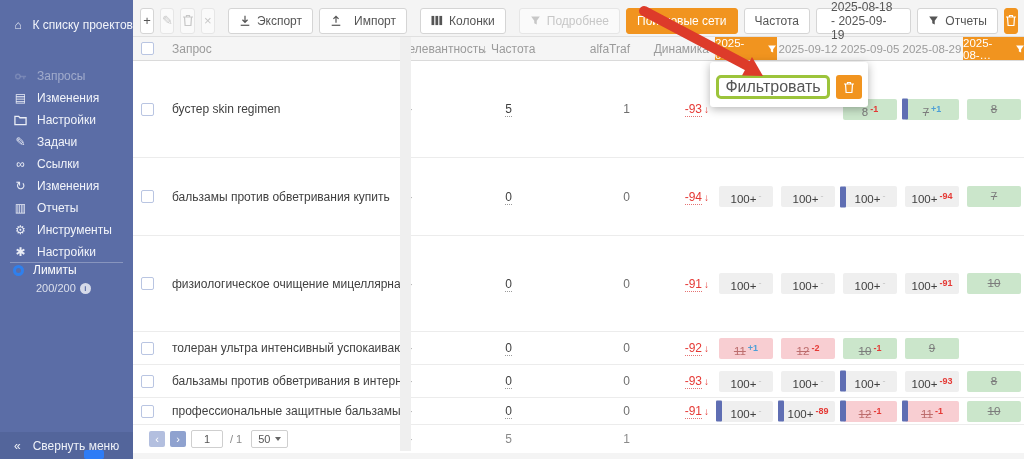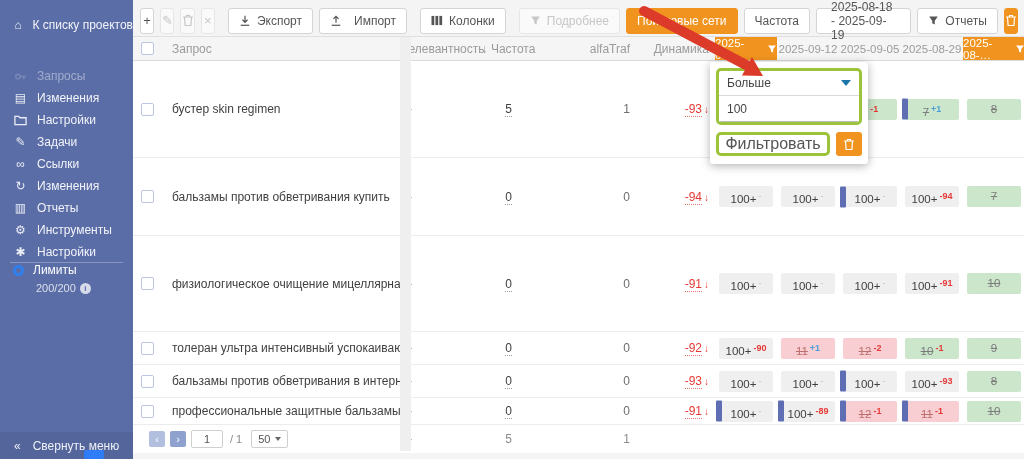--- a/index.html
+++ b/index.html
@@ -354,23 +354,20 @@
           <div class="lpane">
             <span class="cbx"></span>
             <span class="qtext">толеран ультра интенсивный успокаивающий уход дл</span>
           </div>
           <div class="c-rel"><span class="shift">- -</span></div>
           <div class="c-freq"><span class="freq-val">0</span></div>
           <div class="c-alfa"><span class="alfa-val">0</span></div>
           <div class="c-dyn"><span class="dyn-val">-92</span><span class="dyn-arr">↓</span></div>
           <div class="c-dates">
             <div class="dcell">
-              <span class="pill gray"><span class="ptxt">100+</span><span class="sup red">-90</span></span>
-            </div>
-            <div class="dcell">
               <span class="pill pink"><span class="ptxt strike">11</span><span class="sup blue">+1</span></span>
             </div>
             <div class="dcell">
               <span class="pill pink"><span class="ptxt strike">12</span><span class="sup red">-2</span></span>
             </div>
             <div class="dcell">
               <span class="pill green"><span class="ptxt strike">10</span><span class="sup red">-1</span></span>
             </div>
             <div class="dcell">
               <span class="pill green"><span class="ptxt strike">9</span></span>
@@ -455,27 +452,20 @@
       <div class="c-freq" style="color:#8a8a8a;">5</div>
       <div class="c-alfa" style="color:#8a8a8a;">1</div>
       <div class="c-dyn"></div>
       <div class="c-dates"></div>
     </div>
 
     <div class="strip"></div>
   </div>
 
   <div class="popup">
-    <div class="green-box">
-      <div class="sel-row">
-        <span>Больше</span>
-        <span class="sel-caret"></span>
-      </div>
-      <input class="fil-input" value="100" style="">
-    </div>
     <div class="pop-btns">
       <button class="apply-btn">
           <span>Фильтровать</span>
         </button>
       <span class="pop-trash">
         <svg width="12" height="13" viewBox="0 0 12 13">
             <path d="M1 3h10M4.5 3V1.5h3V3M2.5 3l.6 8.5h5.8L9.5 3" fill="none" stroke="#fff" stroke-width="1.2"></path>
           </svg>
       </span>
     </div>

